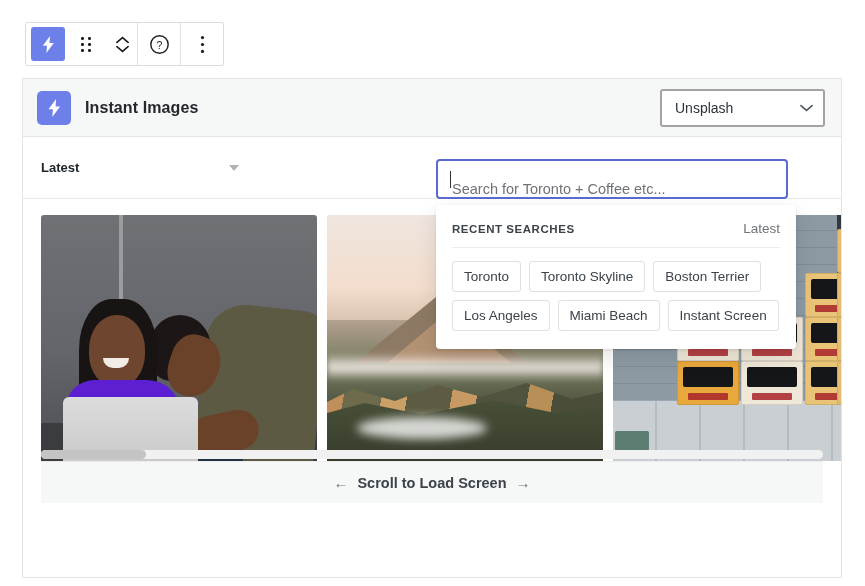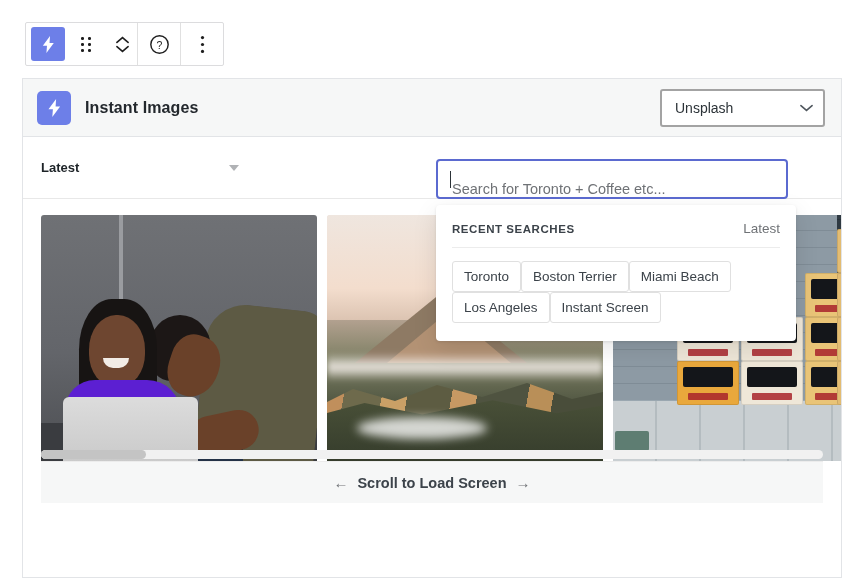--- a/index.html
+++ b/index.html
@@ -126,21 +126,21 @@
   }
   .recent-head {
     display: flex; align-items: baseline; justify-content: space-between;
     border-bottom: 1px solid #ececec; padding-bottom: 11px;
   }
   .recent-title {
     font-size: 11.5px; font-weight: 700; letter-spacing: .55px;
     color: #3c434a; text-transform: uppercase;
   }
   .recent-clear { font-size: 13.5px; color: #6f7276; cursor: pointer; }
-  .tag-list { display: flex; flex-wrap: wrap; margin-top: 13px; }
+  .tag-list { display: flex; flex-wrap: wrap; gap: 8px; margin-top: 13px; }
   .tag {
     border: 1px solid #e0e0e0; border-radius: 3px;
     background: #fff;
     padding: 7px 11px;
     font-size: 13.5px; color: #3c434a;
     cursor: pointer; white-space: nowrap;
   }
 
   
   .ii-results {
@@ -479,19 +479,20 @@
     <span class="search-placeholder">Search for Toronto + Coffee etc...</span>
   </div>
 
   <div class="recent-panel">
     <div class="recent-head">
       <span class="recent-title">RECENT SEARCHES</span>
       <span class="recent-clear">Latest</span>
     </div>
     <div class="tag-list">
       <span class="tag">Toronto</span>
+      <span class="tag">Toronto Skyline</span>
       <span class="tag">Boston Terrier</span>
+      <span class="tag">Los Angeles</span>
       <span class="tag">Miami Beach</span>
-      <span class="tag">Los Angeles</span>
       <span class="tag">Instant Screen</span>
     </div>
   </div>
 </div>
 
 </body></html>

